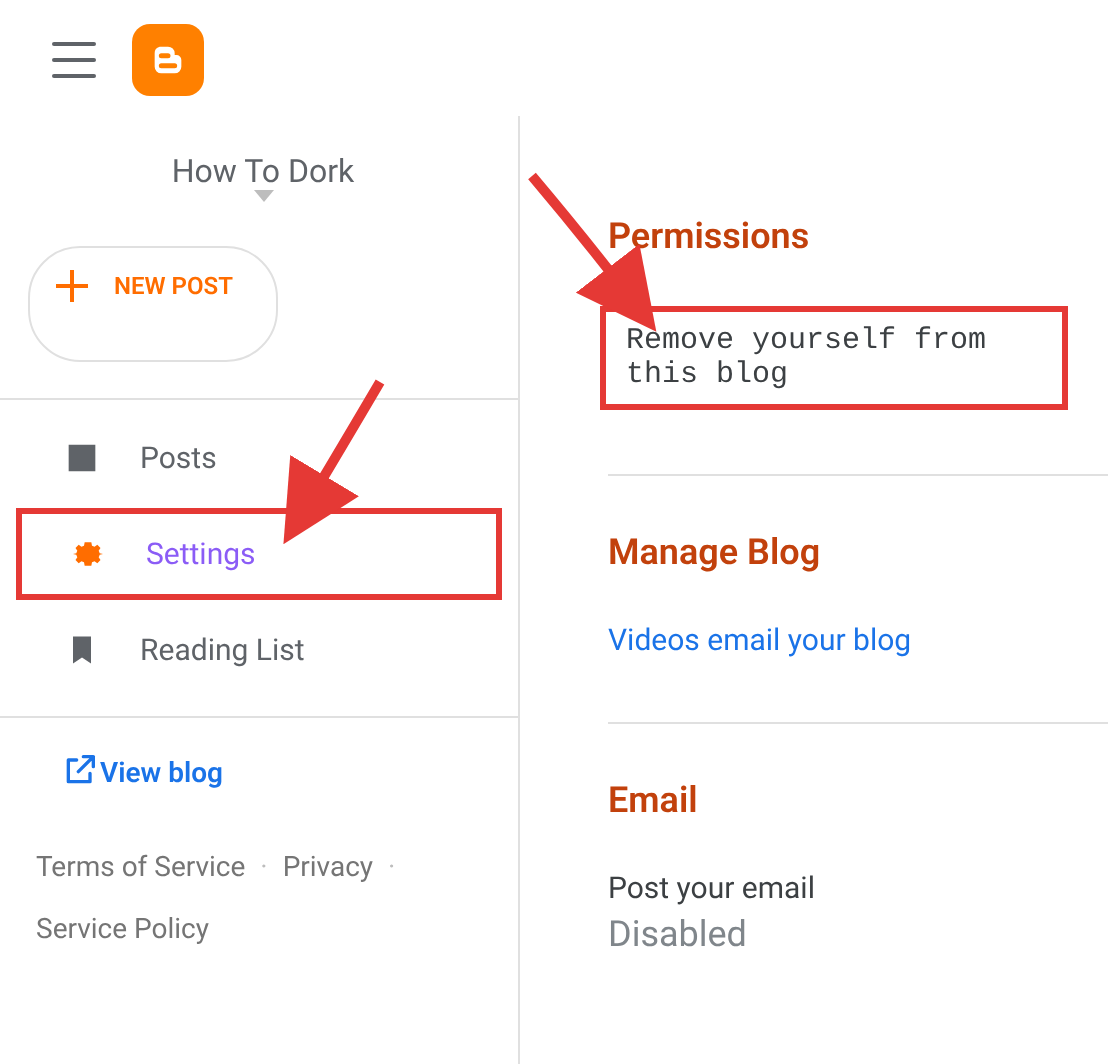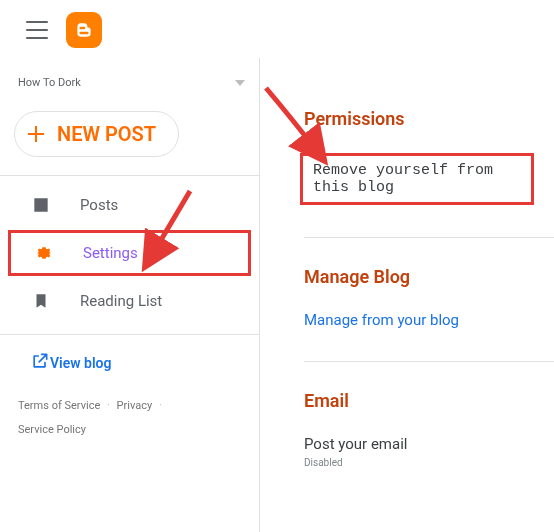--- a/index.html
+++ b/index.html
@@ -44,51 +44,52 @@
   }
   .content {
     flex: 1;
     padding: 0 0 0 0;
   }
 
   
   .blog-select {
     display: flex; align-items: center; justify-content: space-between;
     padding: 10px 14px 10px 18px;
-    color: #5f6368; font-size: 11px;
-    cursor: pointer;
+    color: #5f6368; font-size: 16px;
+    cursor: pointer;
+    flex-direction: column;
   }
   .dropdown-triangle {
     width: 0; height: 0;
     border-left: 5px solid transparent;
     border-right: 5px solid transparent;
     border-top: 6px solid #bdbdbd;
   }
 
   
   .newpost-wrap { padding: 12px 14px 18px 14px; border-bottom: 1px solid #e0e0e0; }
   .newpost-btn {
     border: 1px solid #e0e0e0; border-radius: 26px;
     display: inline-flex; align-items: center;
-    padding: 10px 22px 10px 12px; gap: 12px;
-    color: #ff6d00; font-weight: 600; font-size: 20px;
+    padding: 10px 22px 28px 12px; gap: 12px;
+    color: #ff6d00; font-weight: 600; font-size: 12px;
     cursor: pointer;
     background: #fff;
   }
   .plus-ic { width: 18px; height: 18px; position: relative; }
   .plus-ic::before, .plus-ic::after {
     content: ""; position: absolute; background: #ff6d00;
   }
   .plus-ic::before { left: 8px; top: 1px; width: 2px; height: 16px; }
   .plus-ic::after  { top: 8px; left: 1px; height: 2px; width: 16px; }
 
   
   .nav { padding: 6px 0 10px 0; border-bottom: 1px solid #e0e0e0; }
   .nav-item {
-    display: flex; align-items: center; gap: 28px;
+    display: flex; align-items: center; gap: 18px;
     padding: 12px 14px 12px 30px; cursor: pointer;
     font-size: 15px; color: #5f6368;
   }
   .nav-item .icon { width: 22px; height: 22px; display: flex; align-items: center; justify-content: center; }
   .nav-item.active { color: #8b5cf6; }
   .nav-item.active .icon svg { fill: #ff6d00; }
   .nav-item .icon svg { fill: #5f6368; }
 
   .highlight-sidebar {
     border: 3px solid #e53935;
@@ -101,37 +102,37 @@
     display: flex; align-items: center; 
     padding: 16px 14px 16px 30px;
     color: #1a73e8; font-weight: 600; font-size: 14px;
     cursor: pointer;
   }
   .viewblog-row .icon svg { fill: none; stroke: #1a73e8; stroke-width: 2; }
 
   
   .footer-links {
     padding: 4px 14px 0 18px;
-    color: #757575; font-size: 11px;
+    color: #757575; font-size: 14px;
     line-height: 2.2;
   }
   .footer-links span { margin-right: 4px; }
   .dot { color: #bdbdbd; }
 
   
   .section { padding: 28px 20px 0 44px; }
   .section h2 {
     font-size: 18px; font-weight: 600; color: #c2410c;
     margin-bottom: 18px;
   }
   .section-item {
     font-size: 15px; color: #3c4043; padding: 6px 0 18px 0;
   }
   .section-link { color: #1a73e8; cursor: pointer; }
-  .section-sub { color: #80868b; font-size: 10px; padding-top: 4px; }
+  .section-sub { color: #80868b; font-size: 18px; padding-top: 4px; }
   .divider { border-top: 1px solid #e0e0e0; margin: 14px 0 0 44px; }
 
   .highlight-content {
     border: 3px solid #e53935;
     padding: 6px 10px 6px 10px;
     margin-left: -4px;
     display: inline-block;
     font-family: Liberation Mono, monospace;
   }
 
@@ -224,21 +225,21 @@
     <div class="section" style="padding-top:50px;">
       <h2>Permissions</h2>
       <div class="section-item">
         <span class="highlight-content">Remove yourself from this blog</span>
       </div>
     </div>
     <div class="divider"></div>
 
     <div class="section">
       <h2>Manage Blog</h2>
-      <div class="section-item section-link">Manage from your blog</div>
+      <div class="section-item section-link">Videos email your blog</div>
     </div>
     <div class="divider"></div>
 
     <div class="section">
       <h2>Email</h2>
       <div class="section-item">
         <div>Post your email</div>
         <div class="section-sub">Disabled</div>
       </div>
     </div>

